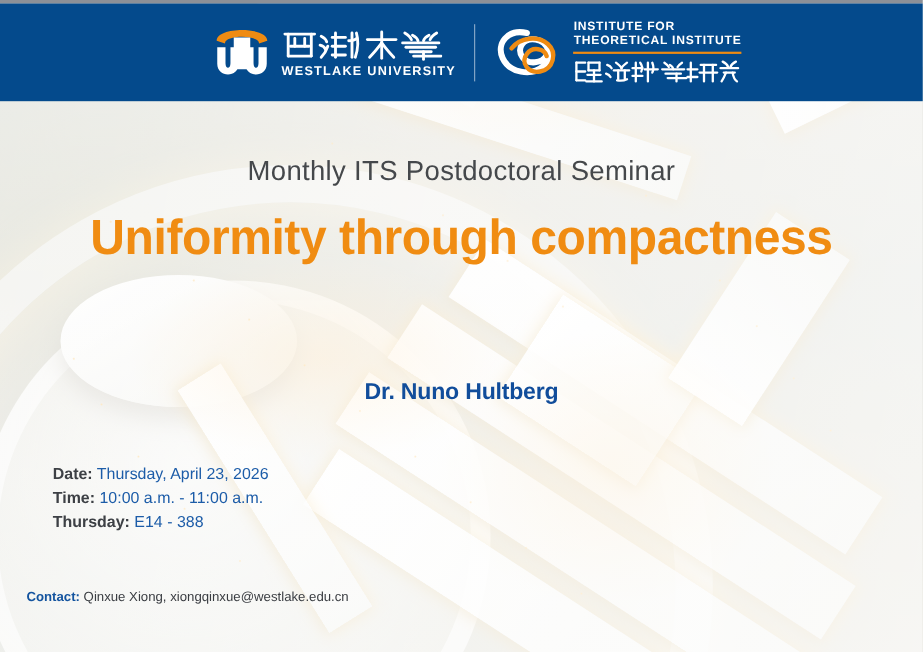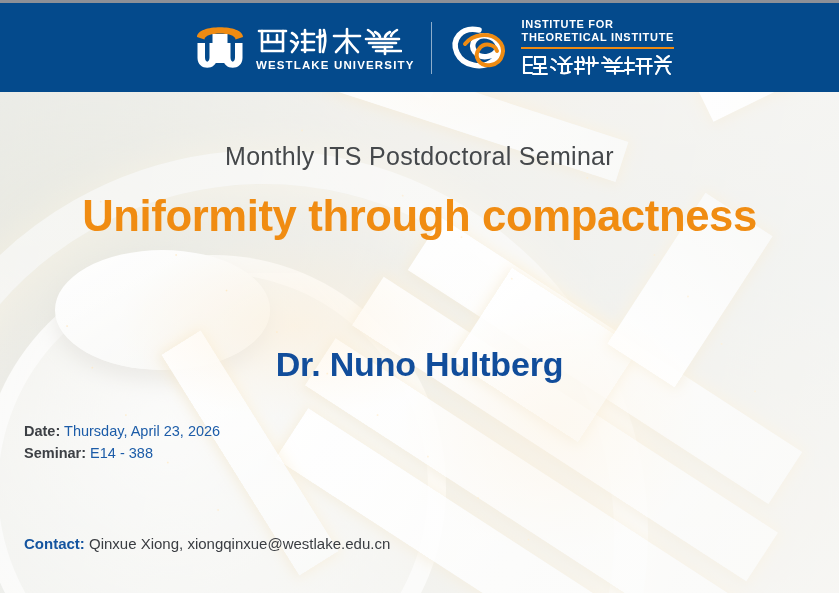--- a/index.html
+++ b/index.html
@@ -239,45 +239,45 @@
     letter-spacing: -0.4px;
     font-stretch: condensed;
     transform: scaleX(0.97);
     white-space: nowrap;
   }
   .speaker-name {
     position: absolute;
     top: 253px;
     left: 0; right: 0;
     text-align: center;
-    font-size: 34px;
+    font-size: 21px;
     font-weight: 700;
     color: #114d9b;
     letter-spacing: -0.2px;
   }
   .details {
     position: absolute;
     top: 328px;
     left: 24px;
     font-size: 14.5px;
     line-height: 22px;
   }
-  .detail-row { white-space: nowrap; }
+  .detail-row { white-space: nowrap; margin-left: 24px; }
   .detail-label {
     font-weight: 700;
     color: #3d4045;
   }
   .detail-value {
     color: #1c5ca8;
   }
   .contact-row {
     position: absolute;
     top: 443px;
     left: 24px;
-    font-size: 15px;
+    font-size: 12px;
     white-space: nowrap;
   }
   .contact-label {
     font-weight: 700;
     color: #14549f;
   }
   .contact-value {
     color: #3a3d42;
   }
 </style>
@@ -452,21 +452,25 @@
     <div class="seminar-title">Uniformity through compactness</div>
 
     <div class="speaker-name">Dr. Nuno Hultberg</div>
 
     <div class="details">
       <div class="detail-row">
         <span class="detail-label">Date:</span>
         <span class="detail-value">Thursday, April 23, 2026</span>
       </div>
       <div class="detail-row">
-        <span class="detail-label">Seminar:</span>
+        <span class="detail-label">Time:</span>
+        <span class="detail-value">10:00 a.m. - 11:00 a.m.</span>
+      </div>
+      <div class="detail-row">
+        <span class="detail-label">Thursday:</span>
         <span class="detail-value">E14 - 388</span>
       </div>
     </div>
 
     <div class="contact-row">
       <span class="contact-label">Contact:</span>
       <span class="contact-value">Qinxue Xiong, xiongqinxue@westlake.edu.cn</span>
     </div>
   </div>
 

